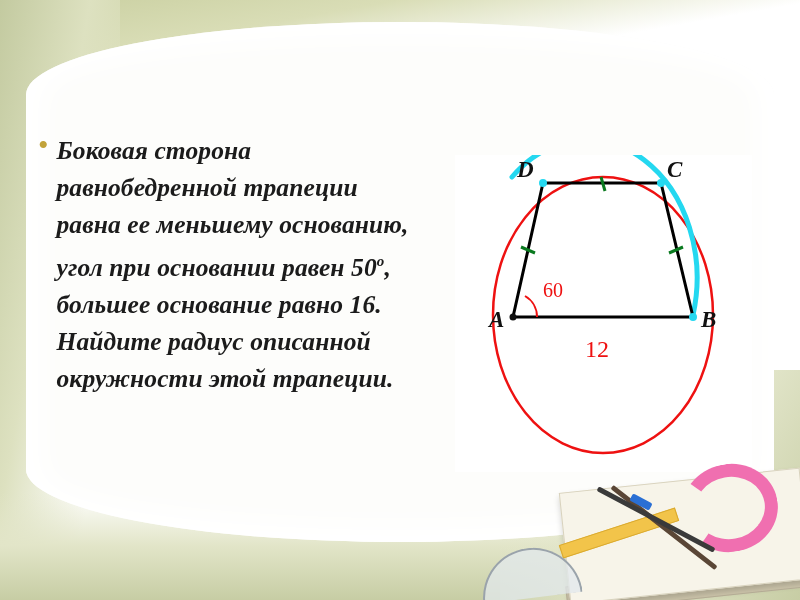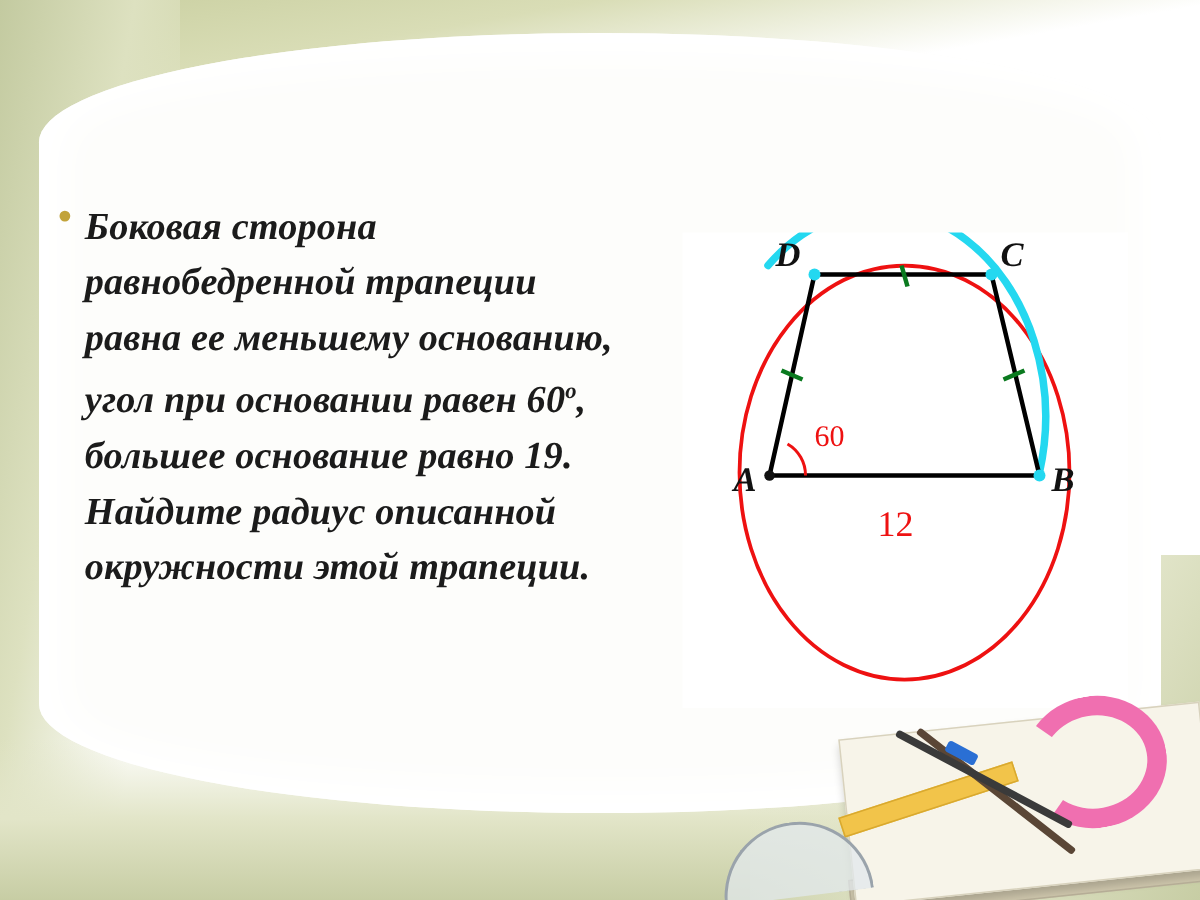--- a/index.html
+++ b/index.html
@@ -203,21 +203,21 @@
 <div class="slide">
 
   <div class="band-top"></div>
   <div class="band-left"></div>
   <div class="band-bottom"></div>
   <div class="band-bottom-right"></div>
   <div class="inner-white"></div>
 
   <div class="text-block">
     <div class="bullet">•</div>
-    <div class="problem-text"><span>Боковая сторона равнобедренной трапеции равна ее меньшему основанию, угол при основании равен 60</span><sup>o</sup><span>, большее основание равно 19. Найдите радиус описанной окружности этой трапеции.</span></div>
+    <div class="problem-text"><span>Боковая сторона равнобедренной трапеции равна ее меньшему основанию, угол при основании равен 50</span><sup>o</sup><span>, большее основание равно 16. Найдите радиус описанной окружности этой трапеции.</span></div>
   </div>
 
   <div class="figure-panel">
     <svg width="297" height="317" viewBox="0 0 297 317">
       <rect x="0" y="0" width="297" height="317" fill="#ffffff"></rect>
 
       <ellipse cx="148" cy="160" rx="110" ry="138" fill="none" stroke="#ee1111" stroke-width="2.5"></ellipse>
 
       <path d="M 57 22 A 110 138 0 0 1 238 160" fill="none" stroke="#24d8f0" stroke-width="5" stroke-linecap="round"></path>
 

